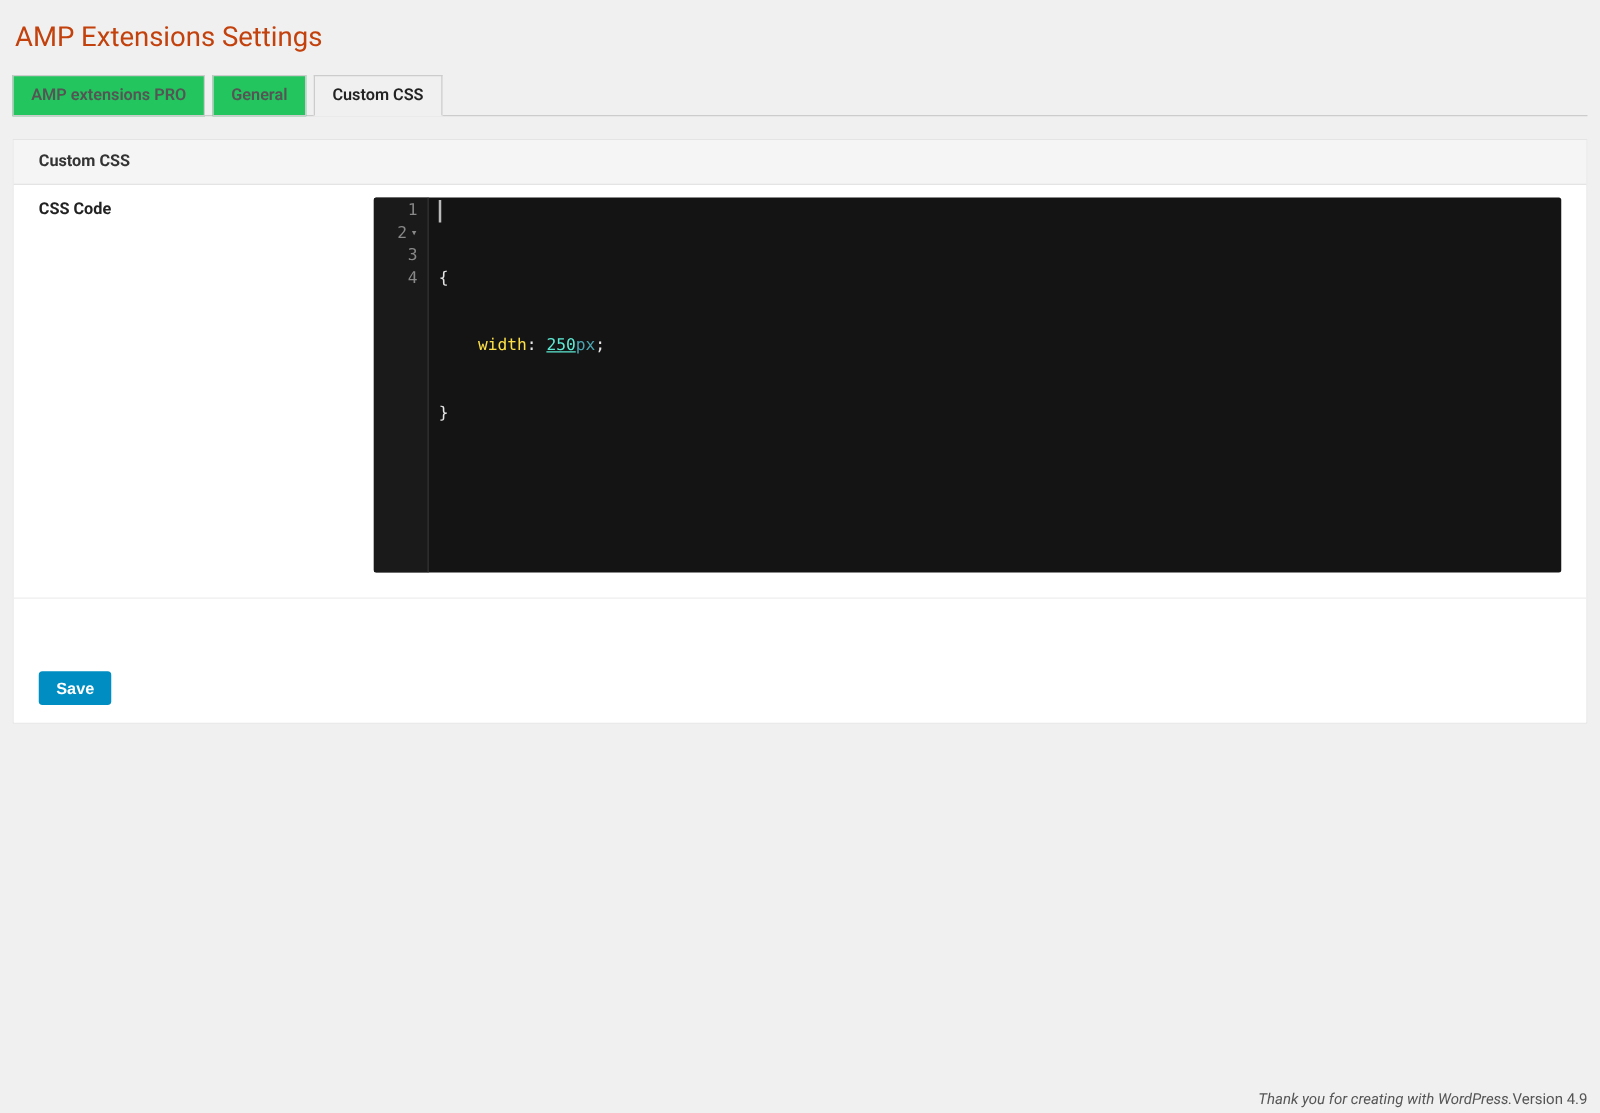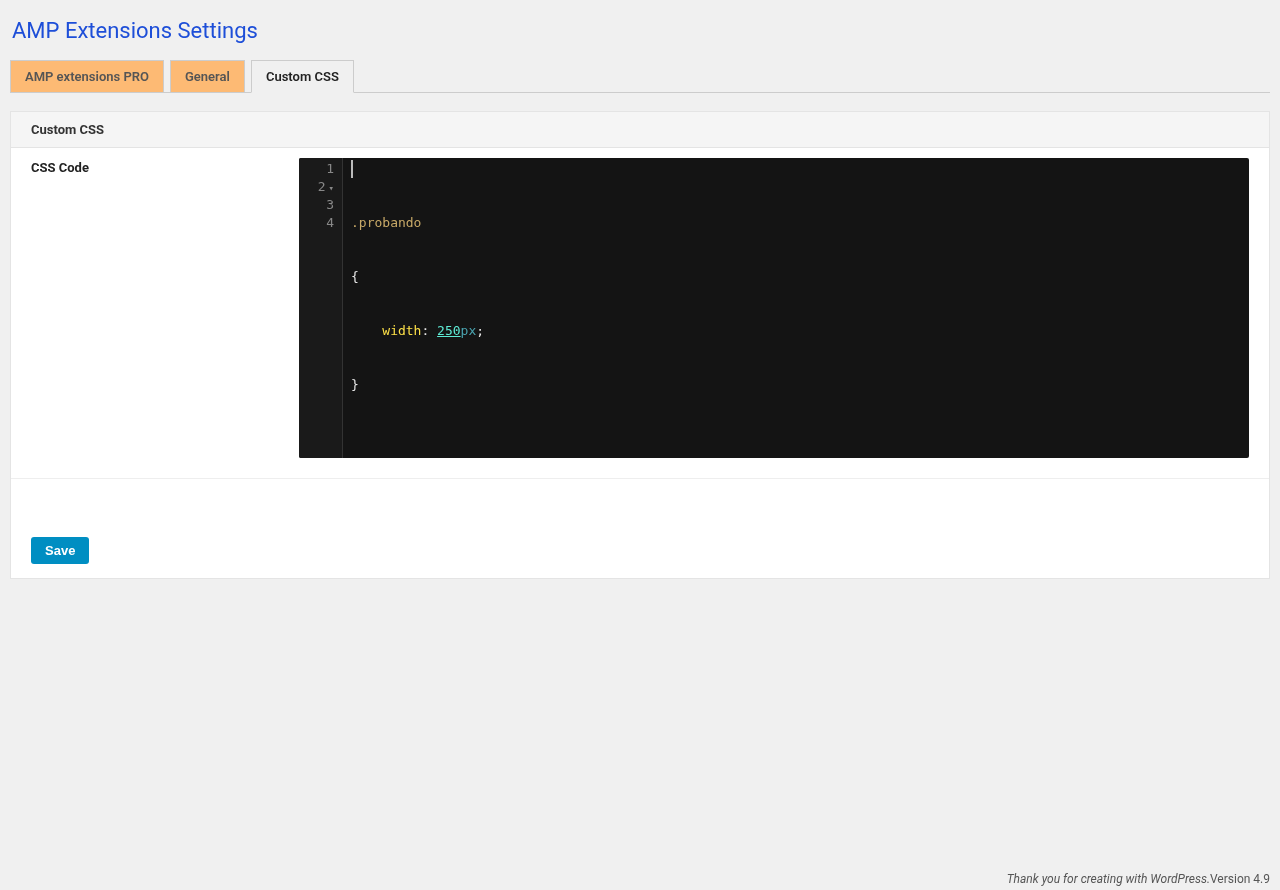--- a/index.html
+++ b/index.html
@@ -8,33 +8,33 @@
       background: #f0f0f0;
       color: #23282d;
       padding: 10px;
       width: 1280px;
       min-height: 890px;
       position: relative;
     }
     .page-title {
       font-size: 22px;
       font-weight: 400;
-      color: #1d4ed8;
+      color: #c2410c;
       padding: 8px 0 16px 2px;
     }
     .tabs {
       display: flex;
       border-bottom: 1px solid #ccc;
       margin-bottom: 0;
     }
     .tab {
       padding: 8px 14px;
       margin-right: 6px;
       border: 1px solid #ccc;
-      background: #fdba74;
+      background: #22c55e;
       color: #555;
       font-size: 13px;
       font-weight: 600;
       cursor: pointer;
       position: relative;
       top: 1px;
     }
     .tab.active {
       background: #f0f0f0;
       border-bottom-color: #f0f0f0;
@@ -164,21 +164,20 @@
     <div class="field-label">CSS Code</div>
     <div class="code-editor">
       <div class="gutter">
         <div>1</div>
         <div><span>2</span><span class="fold">▾</span></div>
         <div>3</div>
         <div>4</div>
       </div>
       <div class="code-lines">
         <div class="cursor-line"></div>
-        <div class="line"><span class="tok-selector">.probando</span></div>
         <div class="line"><span class="tok-brace">{</span></div>
         <div class="line"><span>    </span><span class="tok-prop">width</span><span class="tok-colon">: </span><span class="tok-num">250</span><span class="tok-unit">px</span><span class="tok-semi">;</span></div>
         <div class="line"><span class="tok-brace">}</span></div>
       </div>
     </div>
   </div>
   <div class="panel-footer">
     <button class="save-btn">Save</button>
   </div>
 </div>

